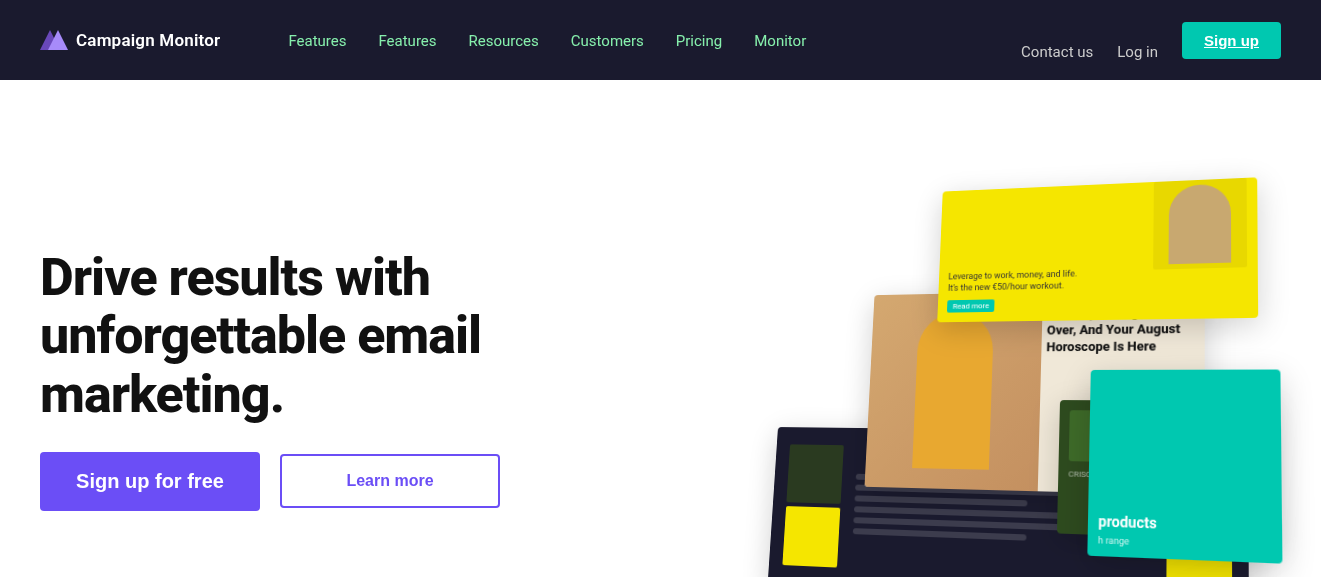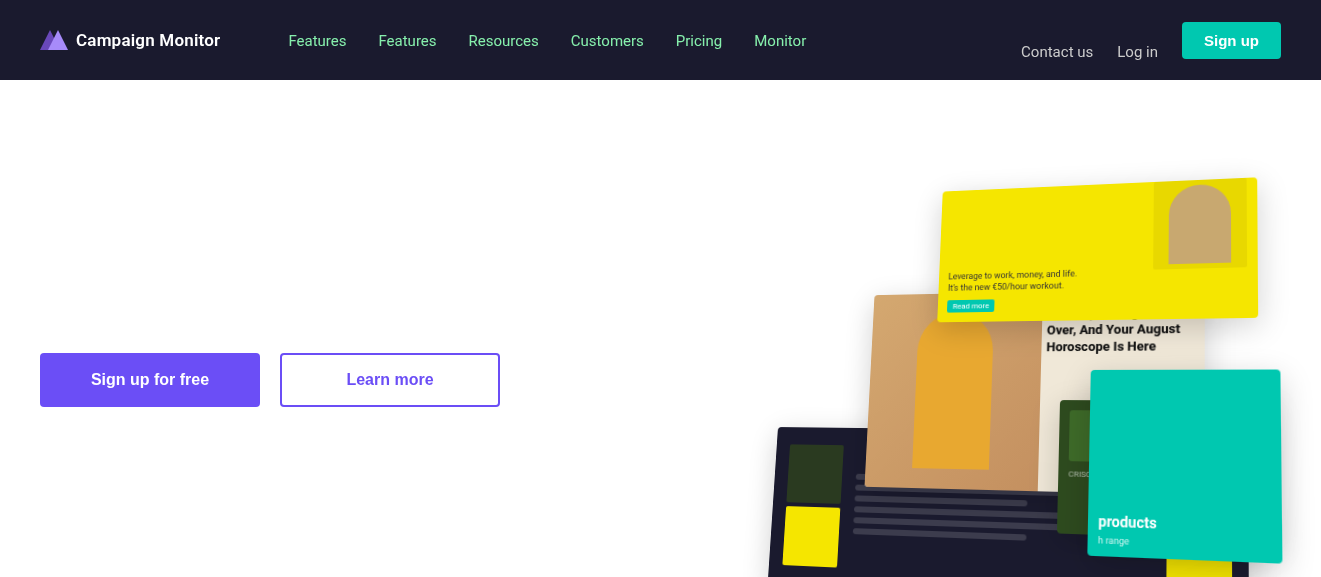--- a/index.html
+++ b/index.html
@@ -43,20 +43,21 @@
     }
     .btn-signup {
       background: #00c8b0;
       color: #fff;
       border: none;
       padding: 10px 22px;
       border-radius: 4px;
       font-size: 15px;
       font-weight: 600;
       cursor: pointer;
+      text-decoration: underline;
     }
 
     
     .hero {
       display: flex;
       align-items: center;
       padding: 60px 40px 40px 40px;
       min-height: 509px;
       overflow: hidden;
       position: relative;
@@ -81,21 +82,21 @@
       margin-bottom: 38px;
       max-width: 480px;
     }
     .hero-buttons { display: flex; gap: 20px; align-items: center; }
     .btn-primary {
       background: #6b4ef6;
       color: #fff;
       border: none;
       padding: 18px 28px;
       border-radius: 4px;
-      font-size: 16px;
+      font-size: 20px;
       font-weight: 700;
       cursor: pointer;
       min-width: 220px;
     }
     .btn-secondary {
       background: #fff;
       color: #6b4ef6;
       border: 2px solid #6b4ef6;
       padding: 16px 48px;
       border-radius: 4px;
@@ -351,20 +352,21 @@
   </div>
   <div class="nav-right">
     <a>Contact us</a>
     <a>Log in</a>
     <button class="btn-signup">Sign up</button>
   </div>
 </nav>
 
 <section class="hero">
   <div class="hero-left">
+    <h1 class="hero-title">Drive results with unforgettable email marketing.</h1>
     <div class="hero-buttons">
       <button class="btn-primary">Sign up for free</button>
       <button class="btn-secondary">Learn more</button>
     </div>
   </div>
 
   <div class="hero-right">
     <div class="email-stack">
 
       <div class="email-card card-yellow">

